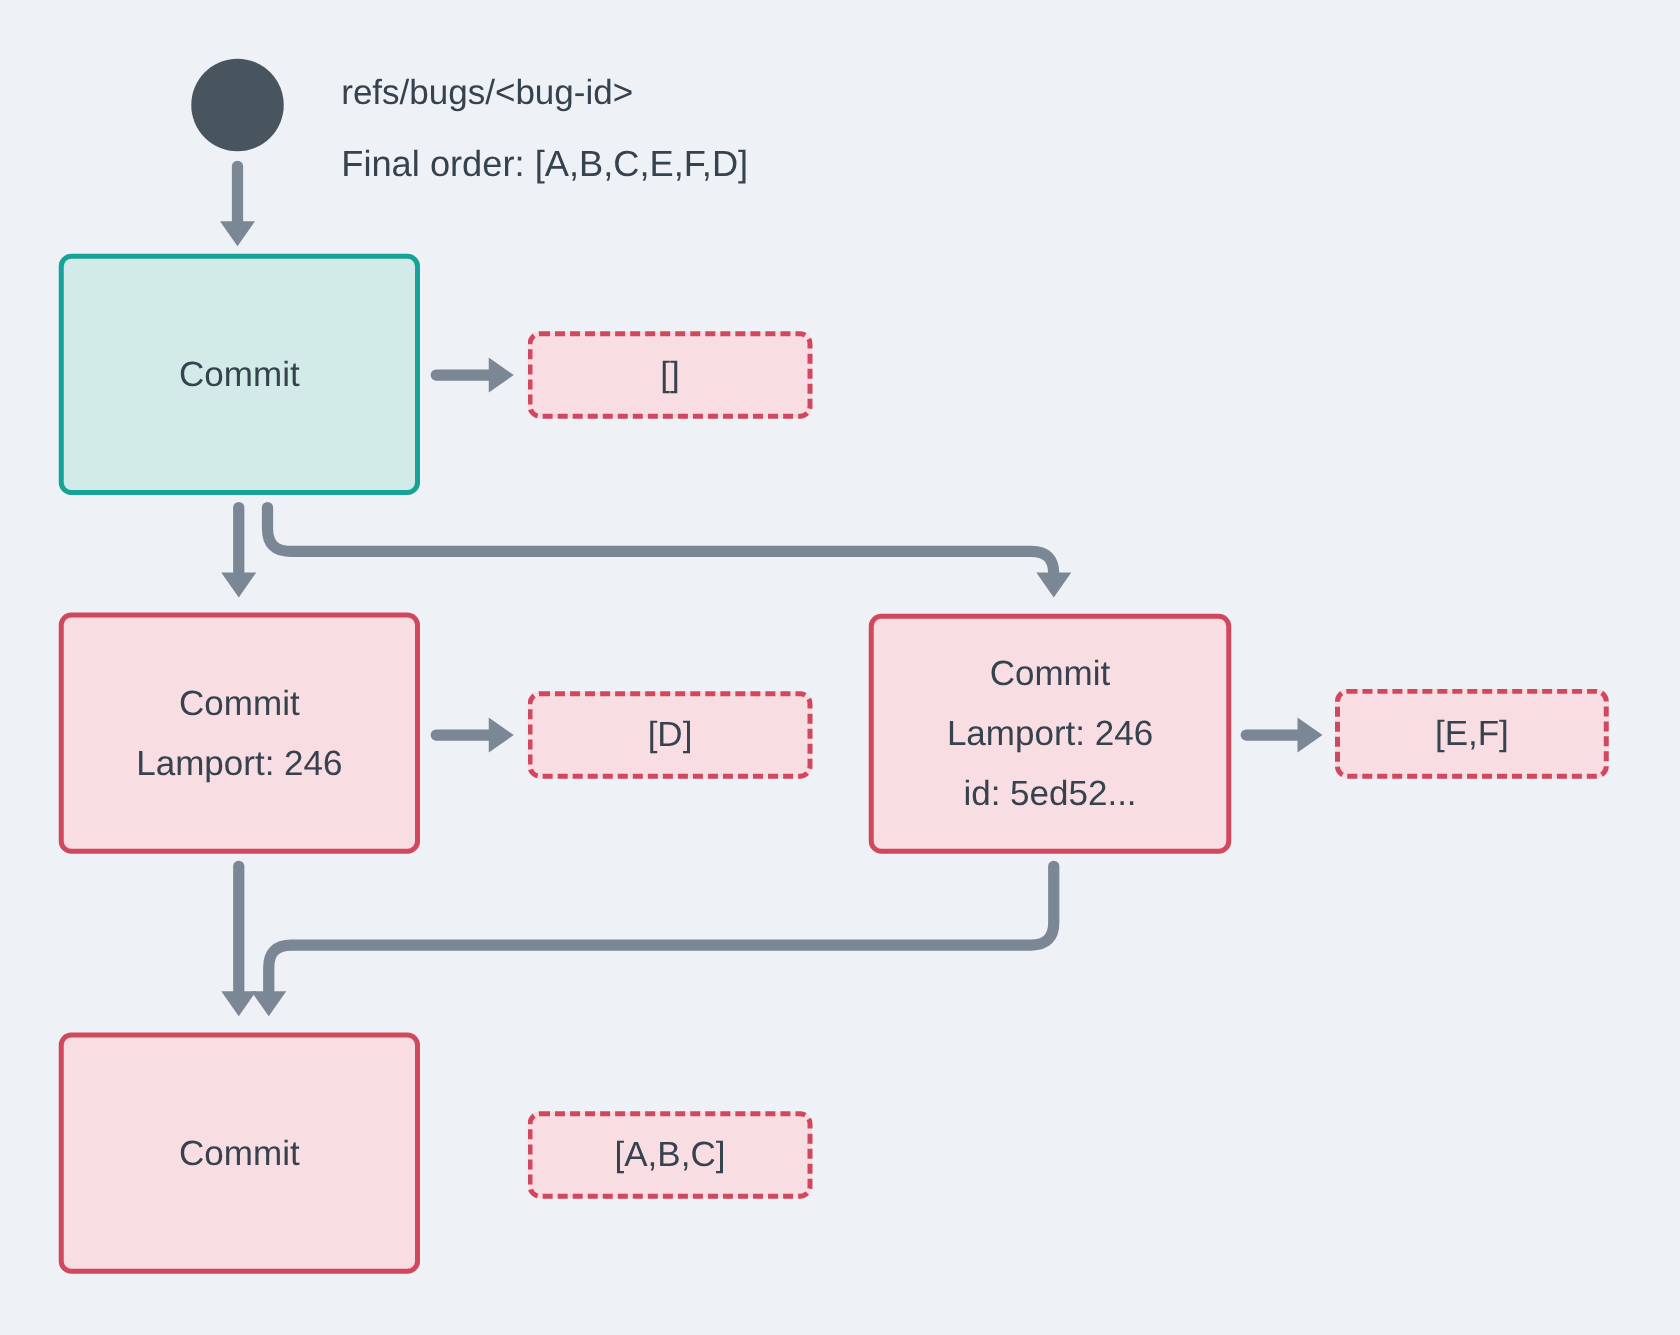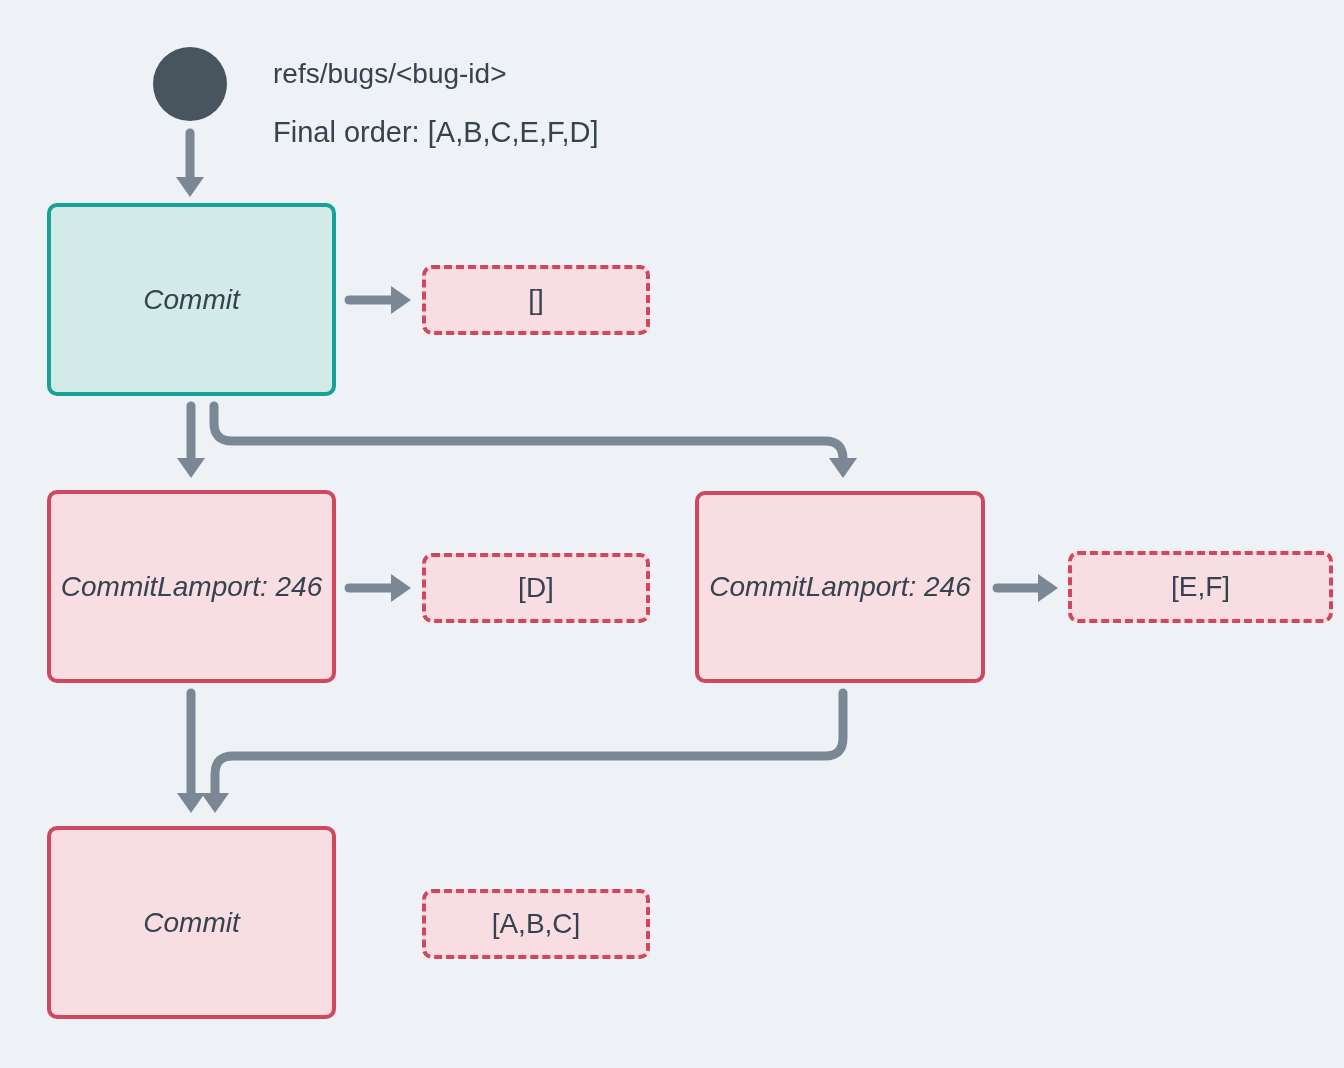--- a/index.html
+++ b/index.html
@@ -31,22 +31,22 @@
   .ref-label{
     position:absolute;left:273px;top:56px;
     font-size:28px;line-height:36px;white-space:nowrap;
   }
   .final-order{
     position:absolute;left:273px;top:114px;
     font-size:29px;line-height:36px;font-weight:normal;white-space:nowrap;
   }
   .commit{
     position:absolute;width:289px;height:193px;border-radius:10px;
-    display:flex;flex-direction:row;align-items:center;justify-content:center;
-    font-size:28px;line-height:48px;text-align:center;font-style:italic;
+    display:flex;flex-direction:column;align-items:center;justify-content:center;
+    font-size:28px;line-height:48px;text-align:center;
   }
   .commit-teal{background:var(--teal-fill);border:4px solid var(--teal-border);}
   .commit-pink{background:var(--pink-fill);border:4px solid var(--red-border);}
   .payload{
     position:absolute;width:228px;height:70px;border-radius:10px;
     background:var(--pink-fill);border:4px dashed var(--red-border);
     display:flex;align-items:center;justify-content:center;
     font-size:28px;
   }
 </style>
@@ -93,21 +93,22 @@
 
   <div class="commit commit-pink" style="left:47px;top:490px;">
     <div>Commit</div>
     <div>Lamport: 246</div>
   </div>
   <div class="payload" style="left:422px;top:553px;">[D]</div>
 
   <div class="commit commit-pink" style="left:695px;top:491px;width:290px;height:192px;">
     <div>Commit</div>
     <div>Lamport: 246</div>
+    <div>id: 5ed52...</div>
   </div>
-  <div class="payload" style="left:1068px;top:551px;width:265px;height:72px;">[E,F]</div>
+  <div class="payload" style="left:1068px;top:551px;width:219px;height:72px;">[E,F]</div>
 
   <div class="commit commit-pink" style="left:47px;top:826px;">
     <div>Commit</div>
   </div>
   <div class="payload" style="left:422px;top:889px;">[A,B,C]</div>
 
 </div>
 
 </body></html>

